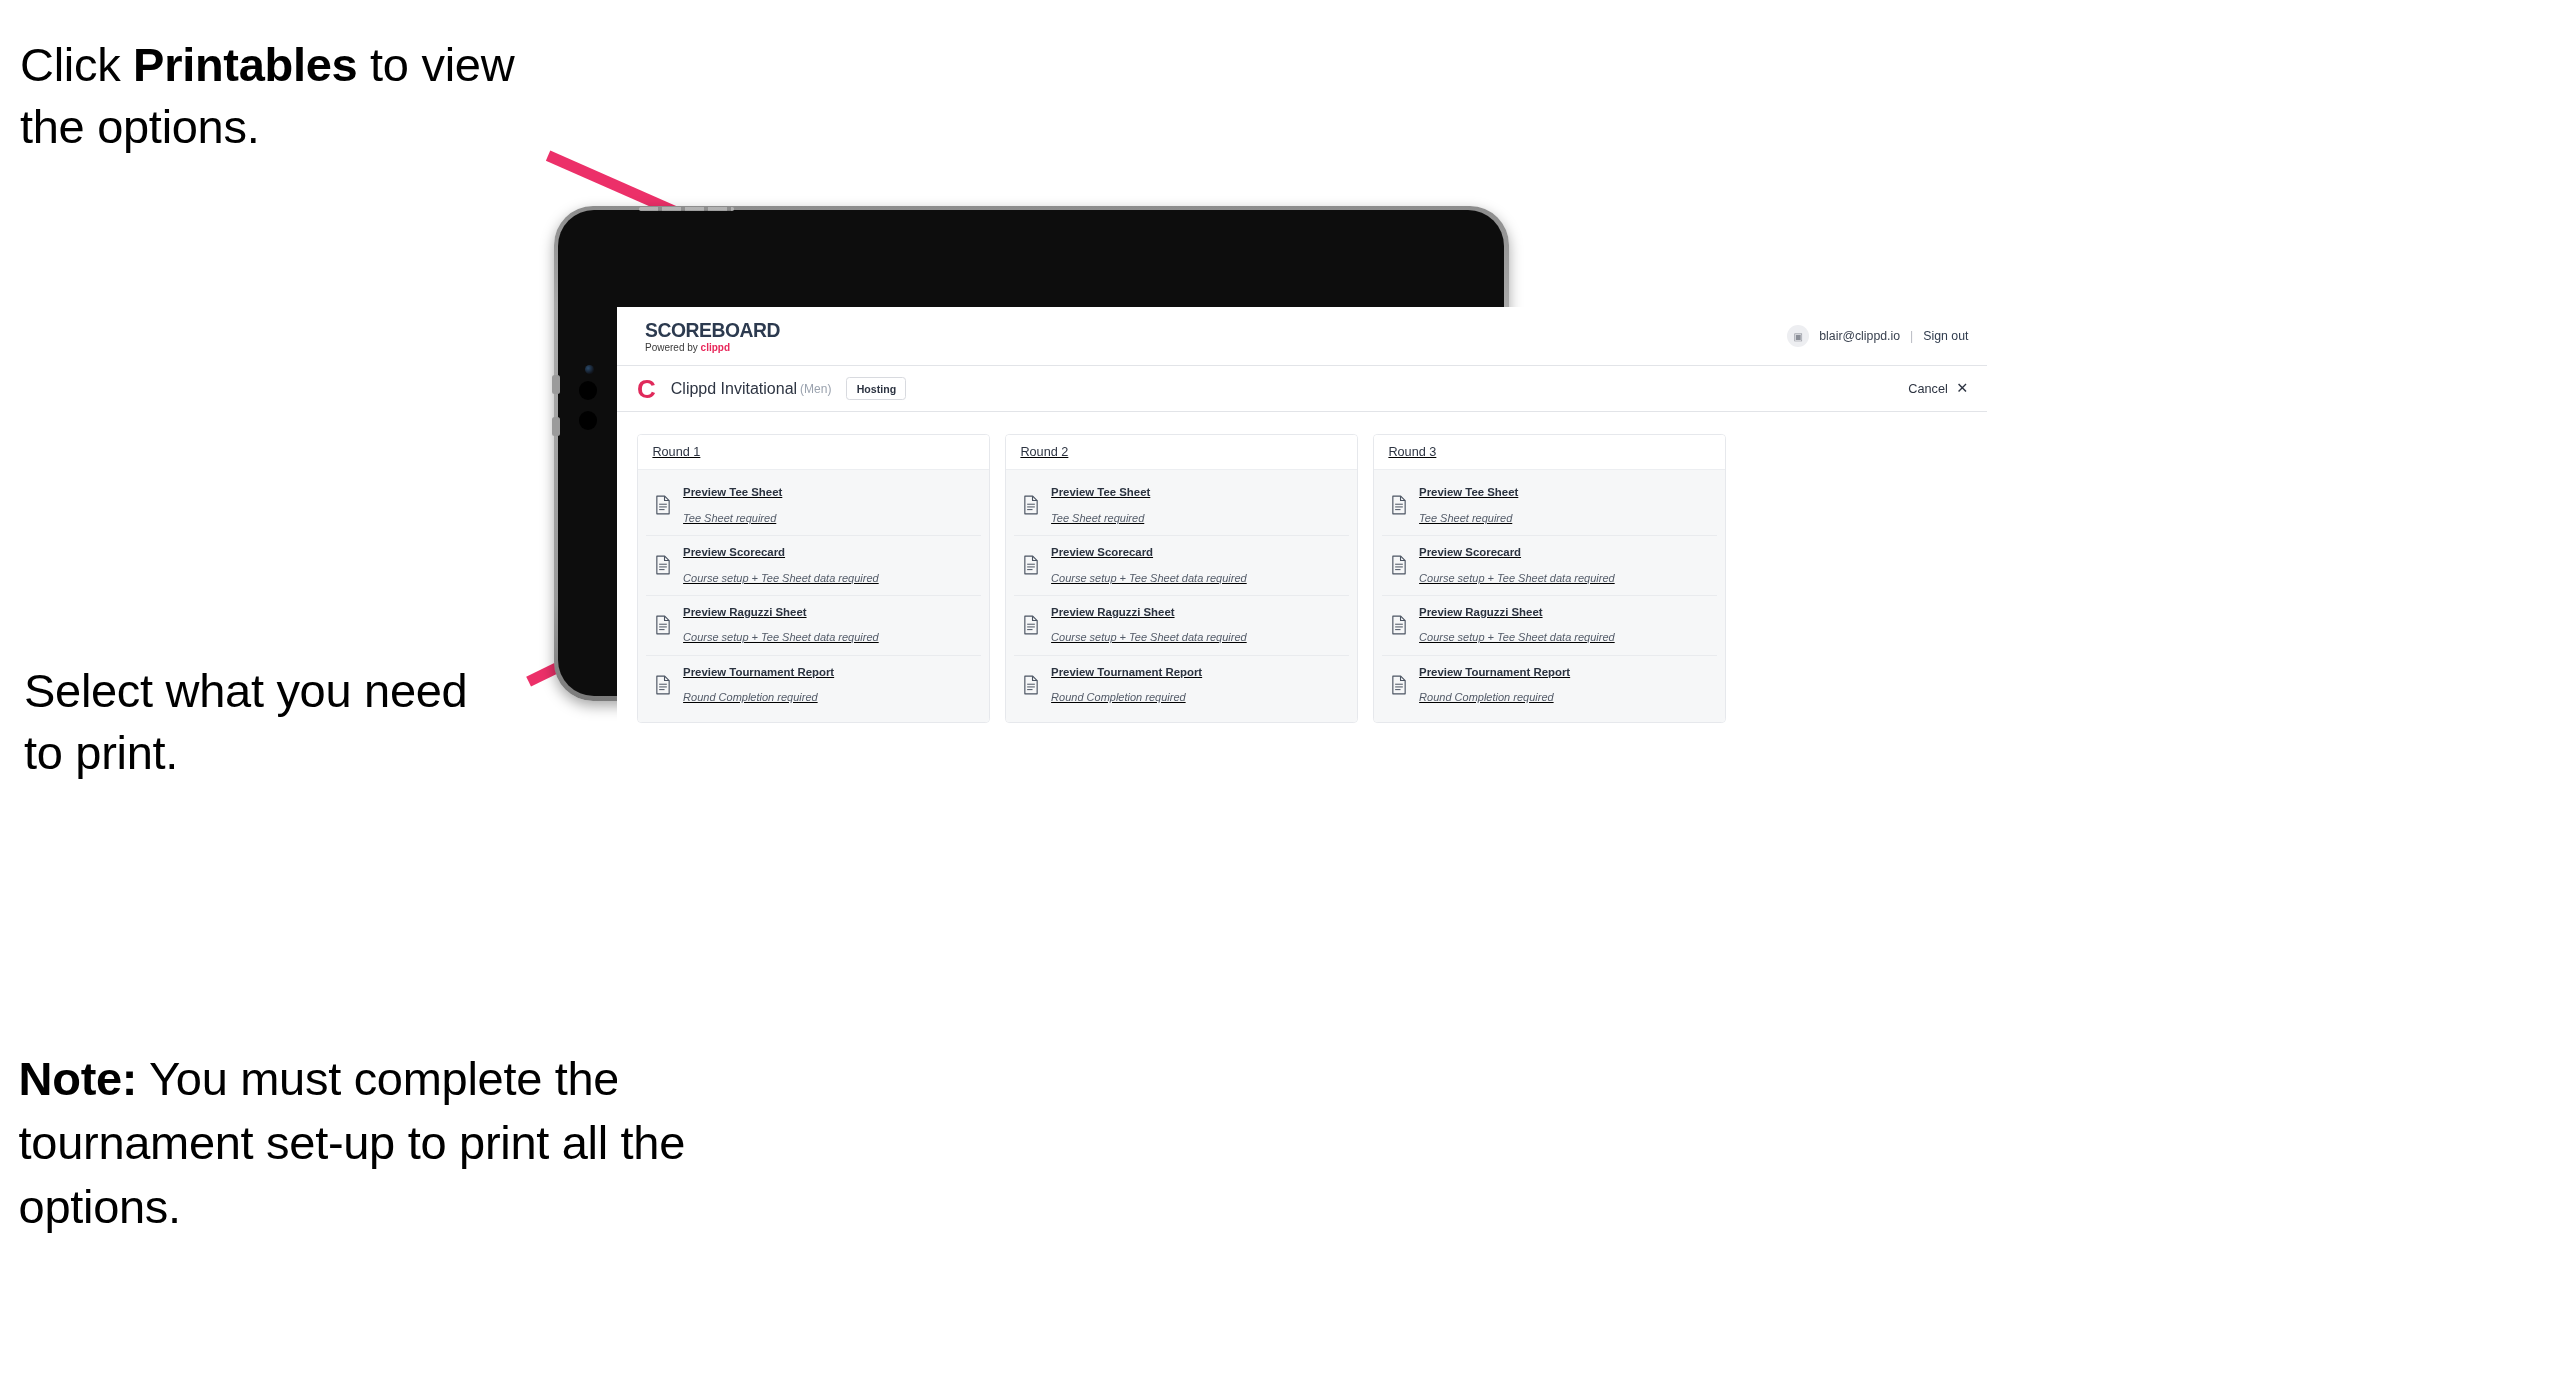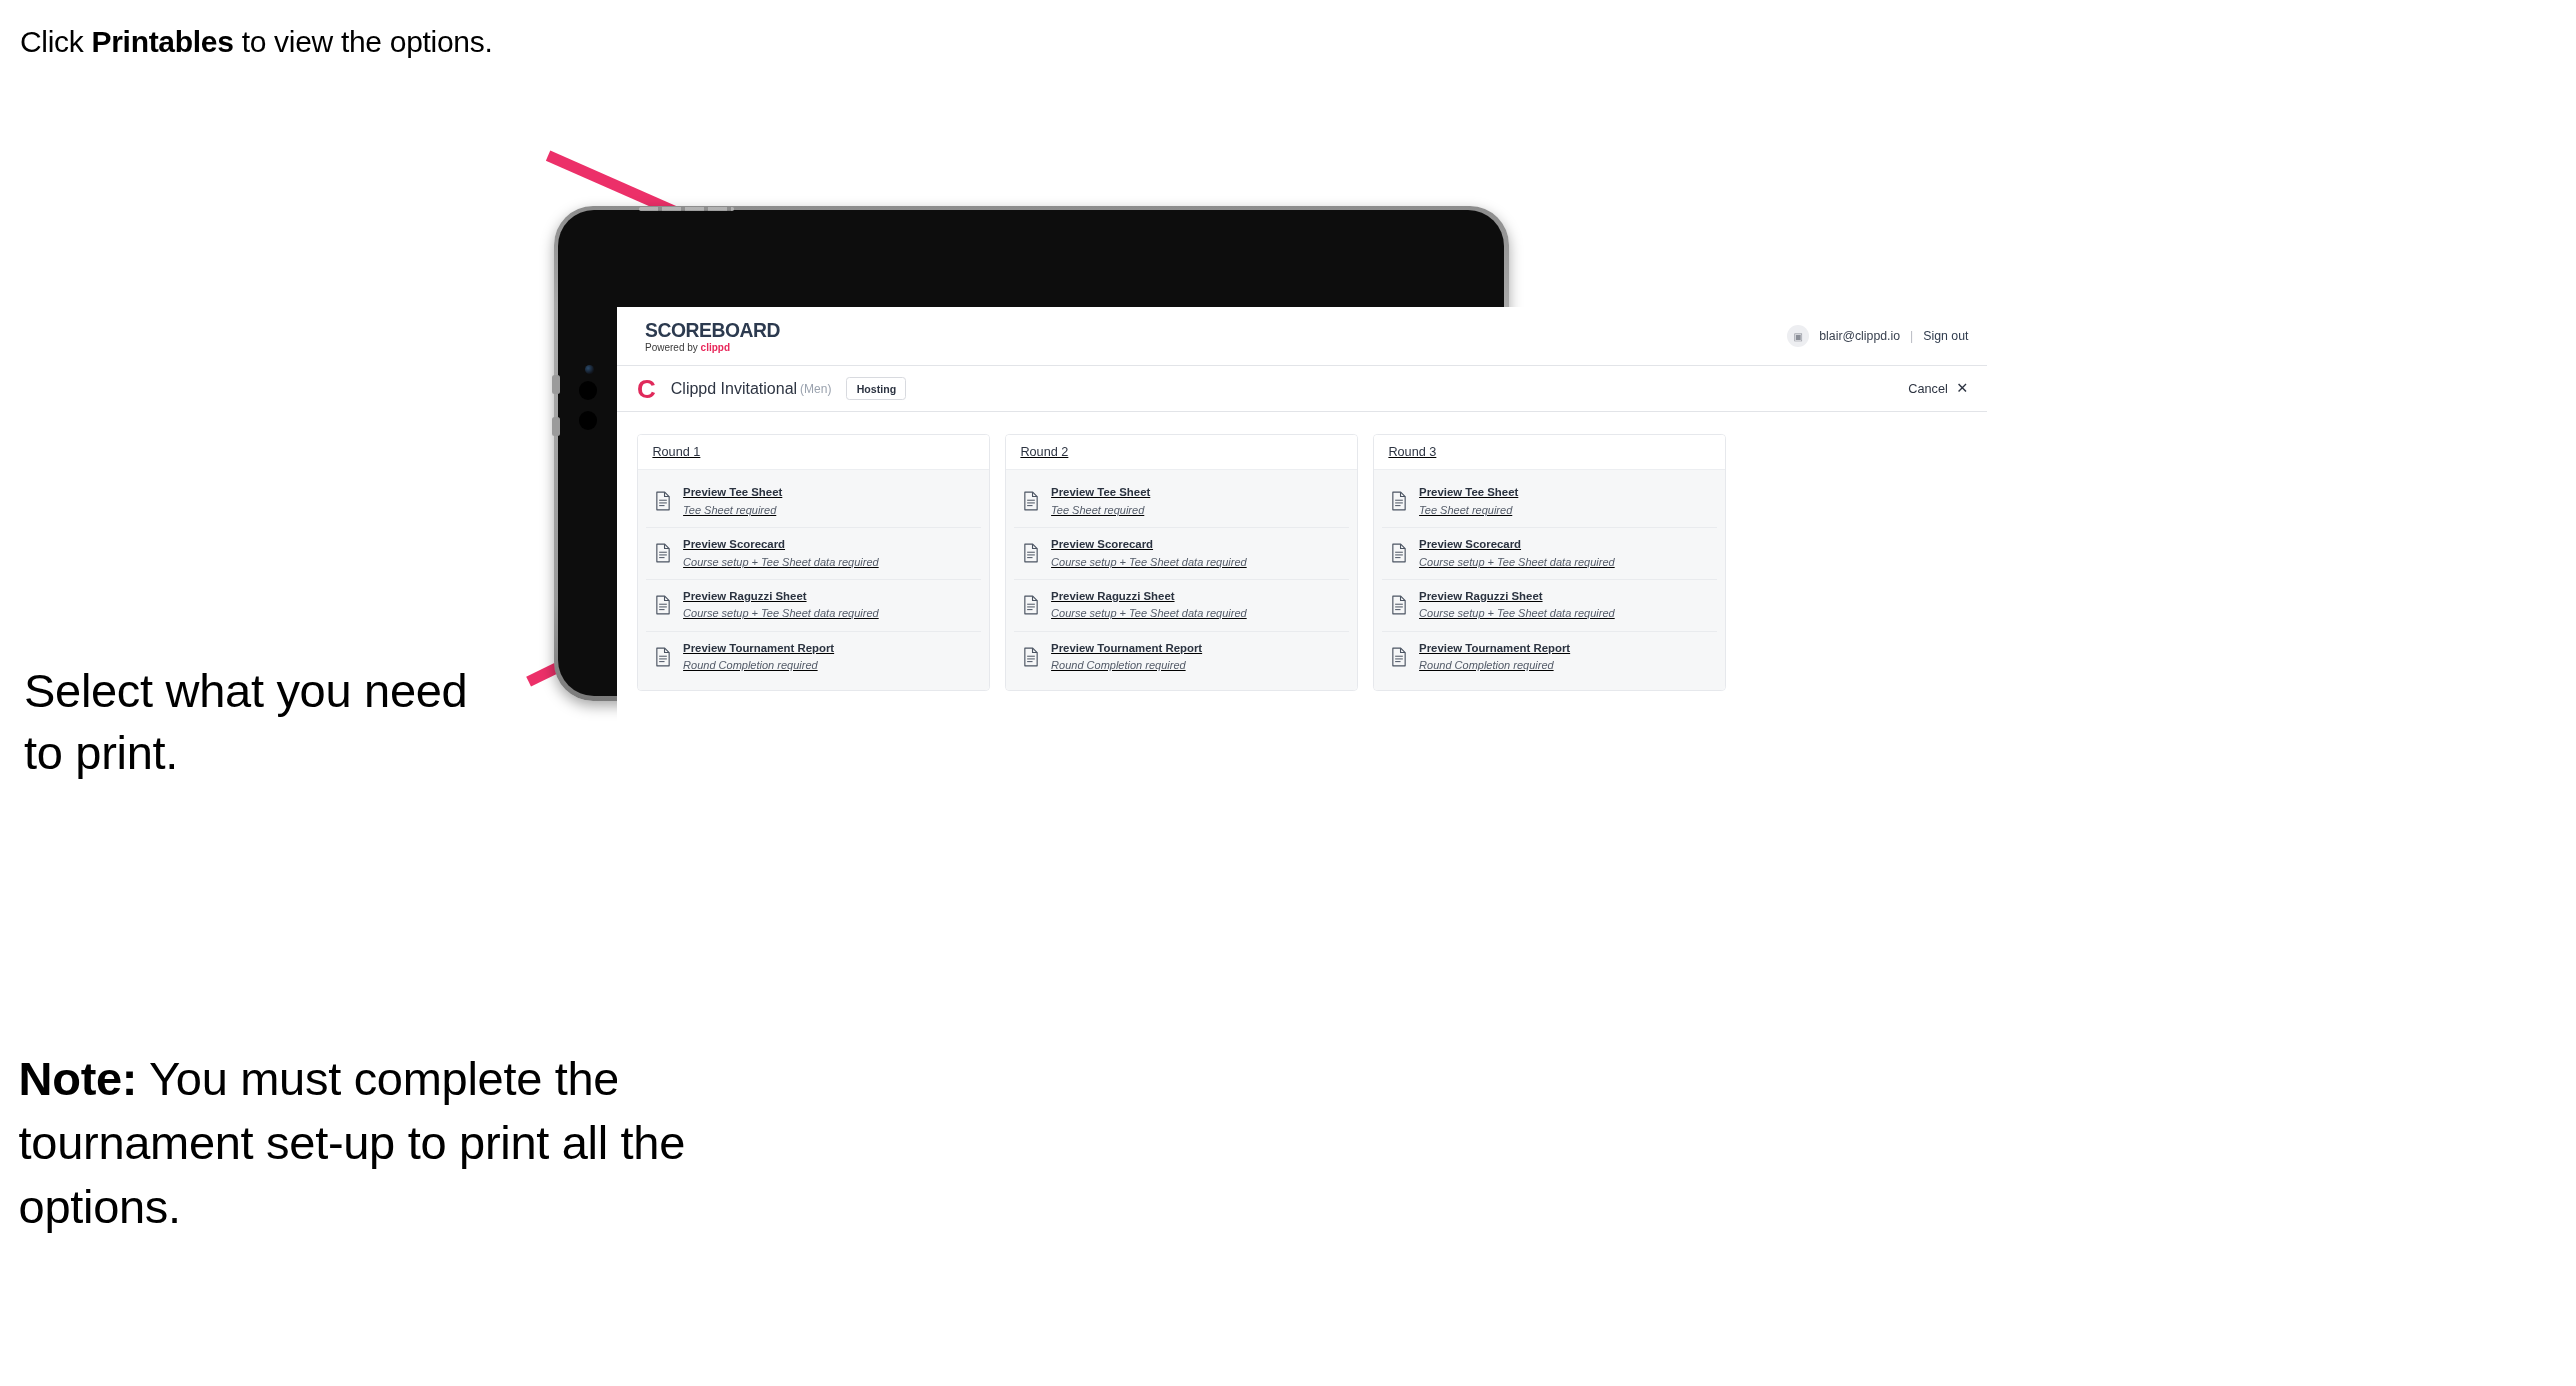--- a/index.html
+++ b/index.html
@@ -11,21 +11,21 @@
 
   
   .anno{
     position:absolute;
     color:#000000;
     font-family:"Liberation Sans", sans-serif;
     font-weight:400;
     line-height:1.32;
     letter-spacing:-0.3px;
   }
-  #anno-top{left:20px;top:22px;width:541px;font-size:30px;}
+  #anno-top{left:20px;top:34px;width:541px;font-size:47px;}
   #anno-mid{left:24px;top:660px;width:491px;font-size:47px;}
   #anno-note{left:18.6px;top:1047px;width:668px;font-size:47px;line-height:1.36;}
   .anno b{font-weight:700;}
 
   
   .arrow-svg{position:absolute;left:0;top:0;width:2576px;height:1386px;pointer-events:none;}
 
   
   #tablet{
     position:absolute;left:554px;top:206px;
@@ -151,21 +151,21 @@
     font-size:12.7px;color:#2d3442;border-bottom:0.8px solid #eceef1;background:#fff;
   }
   .round-body{background:#f6f7f8;padding:6px 7.6px 7.6px 7.6px;}
   .prow{
     display:flex;align-items:center;gap:11px;
     padding:10px 8.5px;background:#f6f7f8;border-bottom:0.8px solid #e9ebee;
     cursor:pointer;
   }
   .prow:last-child{border-bottom:none;}
   .doc-ico{width:18px;height:20px;flex:0 0 18px;}
-  .ptext{display:flex;flex-direction:column;gap:4px;}
+  .ptext{display:flex;flex-direction:column;gap:12px;}
   .ptitle{font-size:11.4px;font-weight:700;color:#2b3340;line-height:1.2;}
   .psub{font-size:11px;font-style:italic;color:#525a67;line-height:1.2;}
 </style>
 </head>
 <body>
 
 <div class="anno" id="anno-top"><span>Click </span><b>Printables</b><span> to view the options.</span></div>
 
 <div class="anno" id="anno-mid">Select what you need to print.</div>
 

